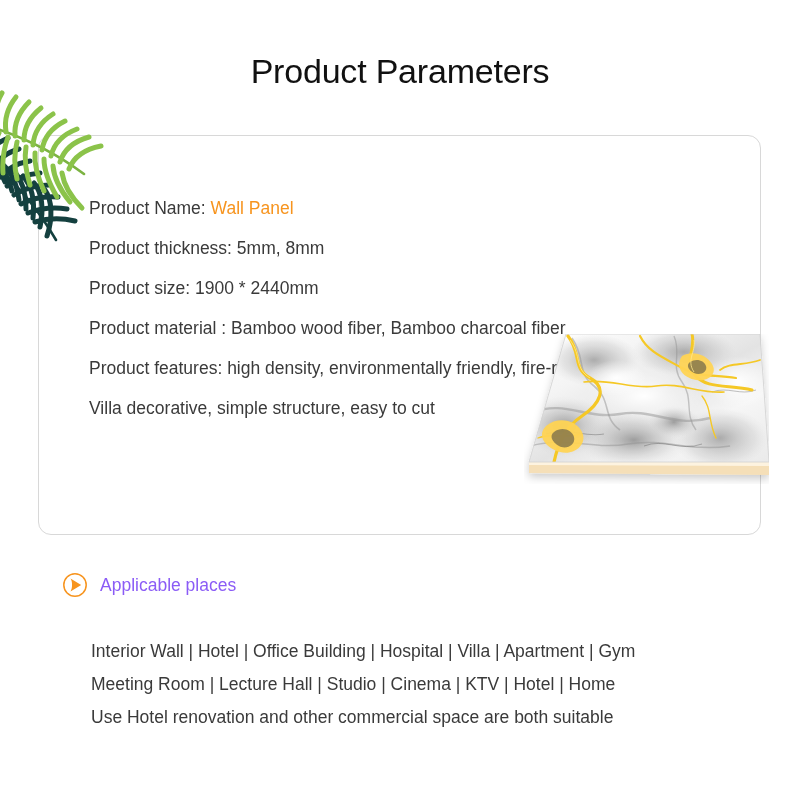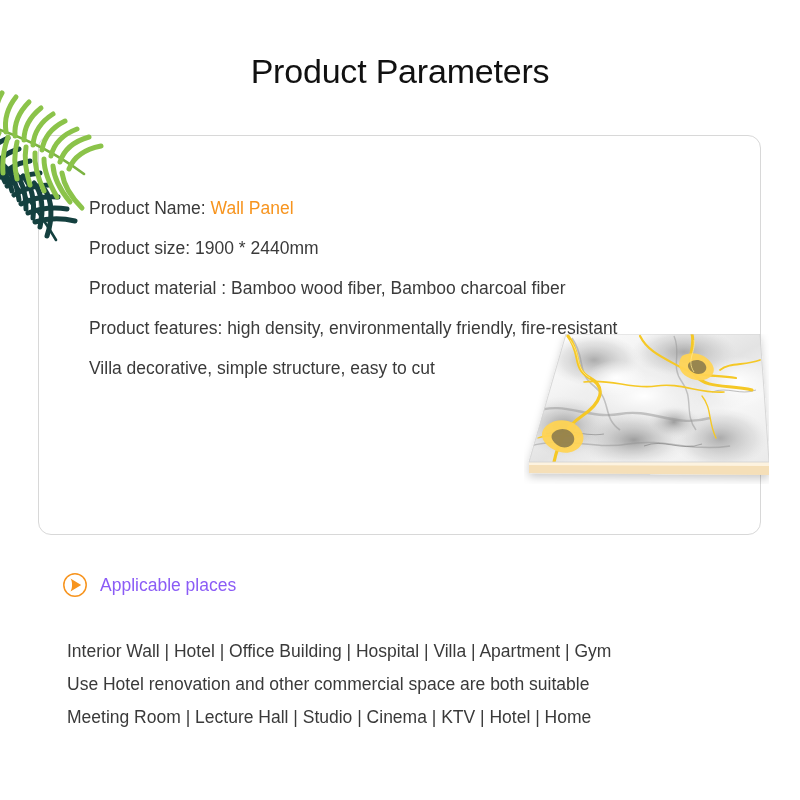--- a/index.html
+++ b/index.html
@@ -108,36 +108,40 @@
     position: absolute;
     left: 67px;
     top: 635px;
     width: 700px;
   }
   .place-line {
     font-size: 17.5px;
     line-height: 33px;
     color: #3a3a3a;
     white-space: nowrap;
+    margin-left: 24px;
   }
 </style>
 </head>
 <body>
 
 <div id="page-title">Product Parameters</div>
 
 <div id="spec-card">
 
   <div id="spec-list">
 
     <div class="spec-line">
       <span>Product Name: </span><span class="highlight">Wall Panel</span>
     </div>
 
 
+    <div class="spec-line">
+      <span>Product thickness: 5mm, 8mm</span>
+    </div>
 
     <div class="spec-line">
       <span>Product size: 1900 * 2440mm</span>
     </div>
 
 
     <div class="spec-line">
       <span>Product material : Bamboo wood fiber, Bamboo charcoal fiber</span>
     </div>
 
@@ -308,15 +312,15 @@
         <circle cx="13" cy="13" r="11.2" fill="none" stroke="#f7941e" stroke-width="1.5"></circle>
         <path d="M8.5,6.6 L19.2,13 L8.5,19.4 C10.6,16.6 10.6,9.4 8.5,6.6 Z" fill="#f7941e"></path>
       </svg>
     </span>
     <span id="applicable-title">Applicable places</span>
   </div>
 </div>
 
 <div id="places-list">
   <div class="place-line">Interior Wall | Hotel | Office Building | Hospital | Villa | Apartment | Gym</div>
+  <div class="place-line">Meeting Room | Lecture Hall | Studio | Cinema | KTV | Hotel | Home</div>
   <div class="place-line">Use Hotel renovation and other commercial space are both suitable</div>
-  <div class="place-line">Meeting Room | Lecture Hall | Studio | Cinema | KTV | Hotel | Home</div>
 </div>
 
 </body></html>

